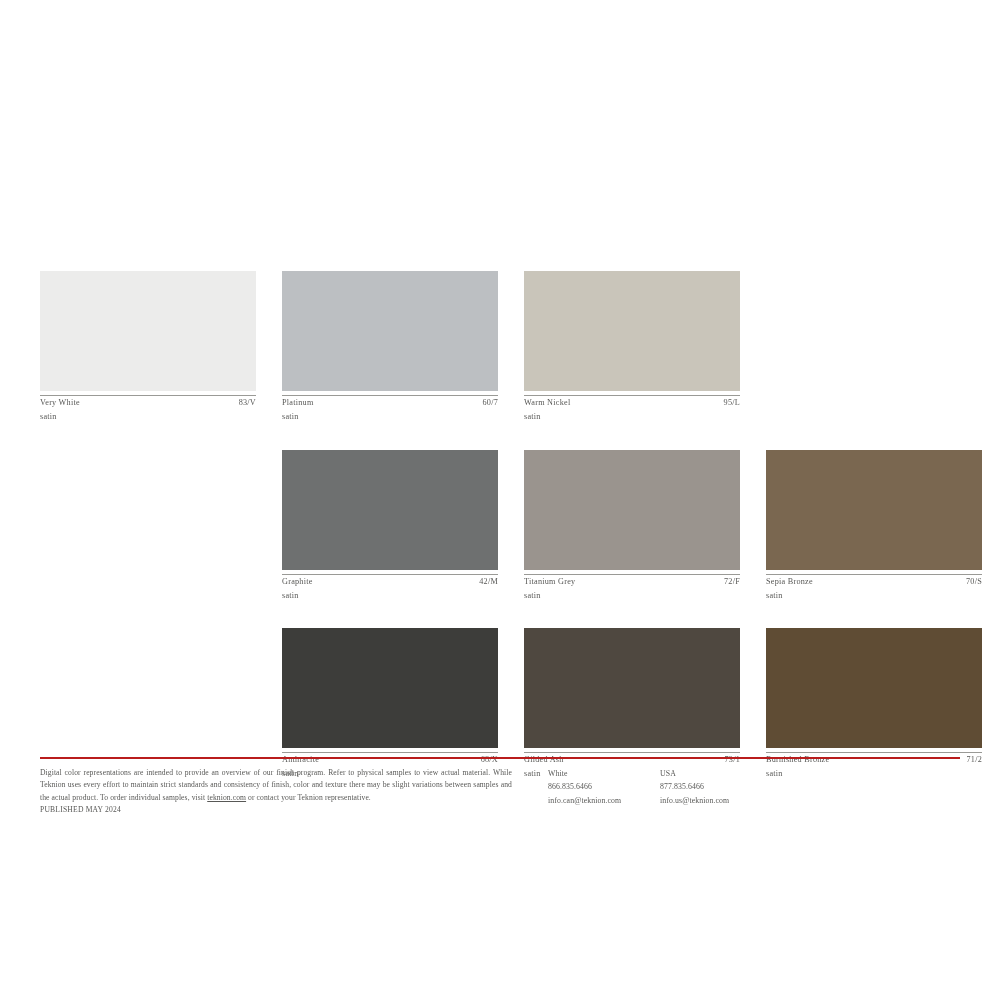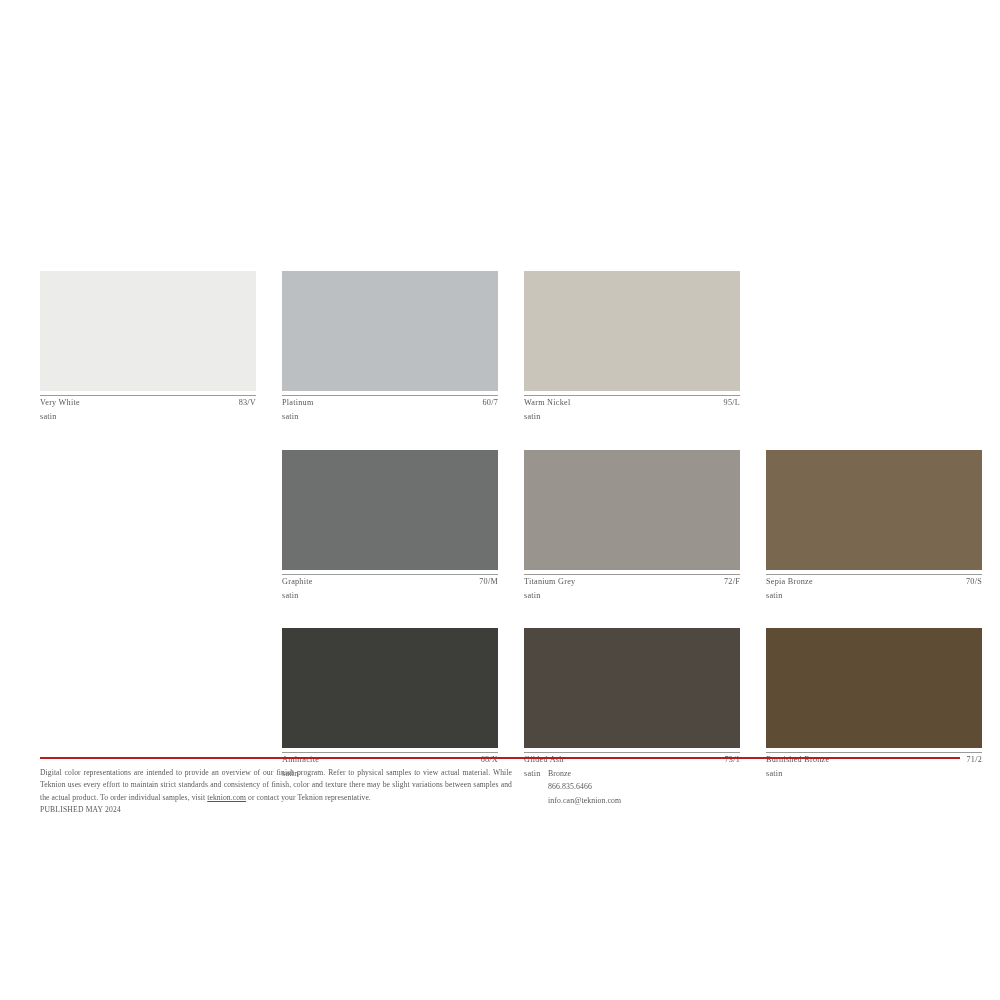--- a/index.html
+++ b/index.html
@@ -186,21 +186,21 @@
 
     <div class="grid-row">
       <div class="cell empty">
         <div class="chip"></div>
       </div>
       <div class="cell">
         <div class="chip" style="background-color: rgb(110, 112, 112);"></div>
         <div class="meta">
           <div class="meta-line1">
             <span class="meta-name">Graphite</span>
-            <span class="meta-code">70/M</span>
+            <span class="meta-code">42/M</span>
           </div>
           <div class="meta-finish">satin</div>
         </div>
       </div>
       <div class="cell">
         <div class="chip" style="background-color: rgb(154, 148, 142);"></div>
         <div class="meta">
           <div class="meta-line1">
             <span class="meta-name">Titanium Grey</span>
             <span class="meta-code">72/F</span>
@@ -258,21 +258,26 @@
 
   </div>
 
   <div class="footer">
     <div class="disclaimer">
       <span>Digital color representations are intended to provide an overview of our finish program. Refer to physical samples to view actual material. While Teknion uses every effort to maintain strict standards and consistency of finish, color and texture there may be slight variations between samples and the actual product. To order individual samples, visit </span><span class="link">teknion.com</span><span> or contact your Teknion representative.</span>
       <div class="published">PUBLISHED MAY 2024</div>
     </div>
 
     <div class="contact-col contact-canada">
-      <div class="contact-line">Bronze</div>
+      <div class="contact-line">White</div>
       <div class="contact-line">866.835.6466</div>
       <div class="contact-line">info.can@teknion.com</div>
     </div>
 
+    <div class="contact-col contact-usa">
+      <div class="contact-line">USA</div>
+      <div class="contact-line">877.835.6466</div>
+      <div class="contact-line">info.us@teknion.com</div>
+    </div>
 
   </div>
 
 </div>
 
 </body></html>

